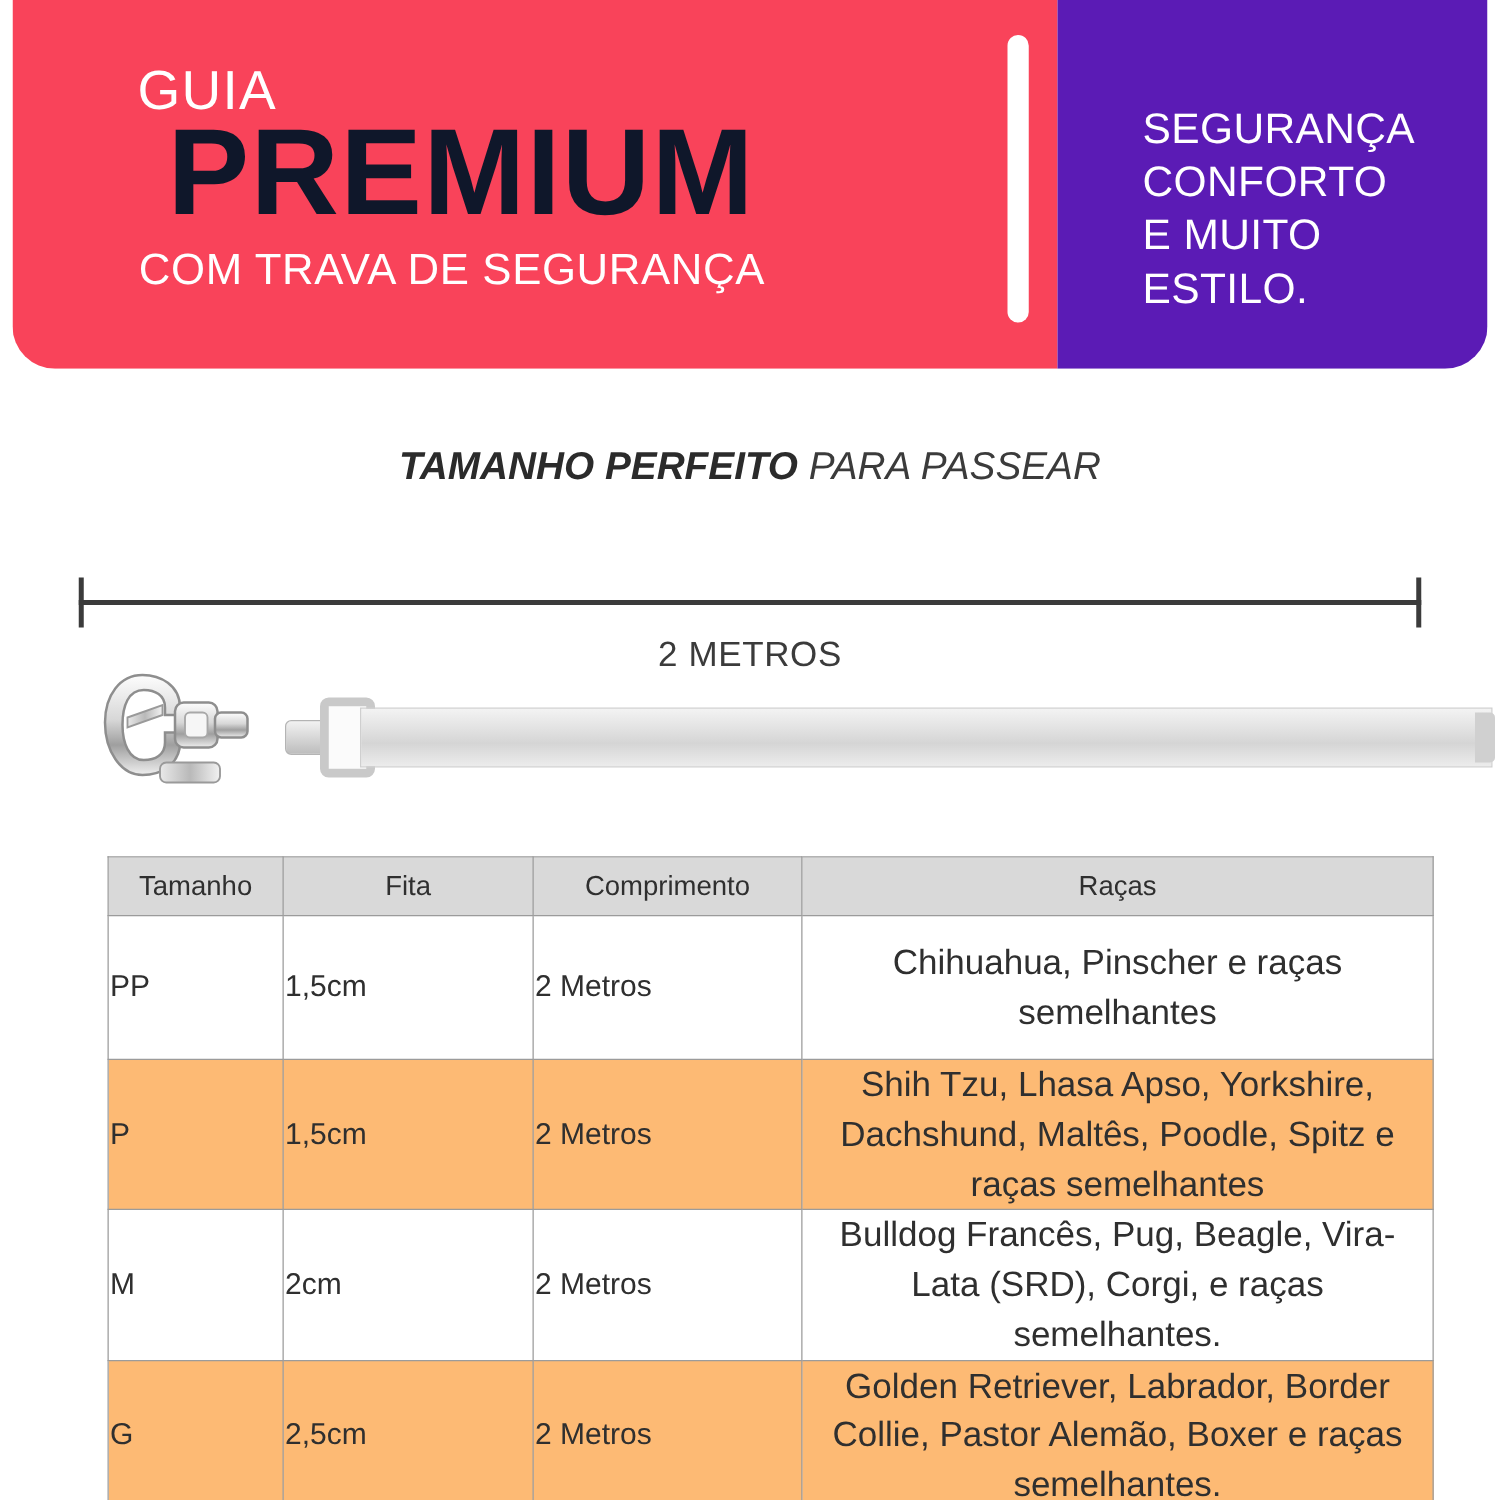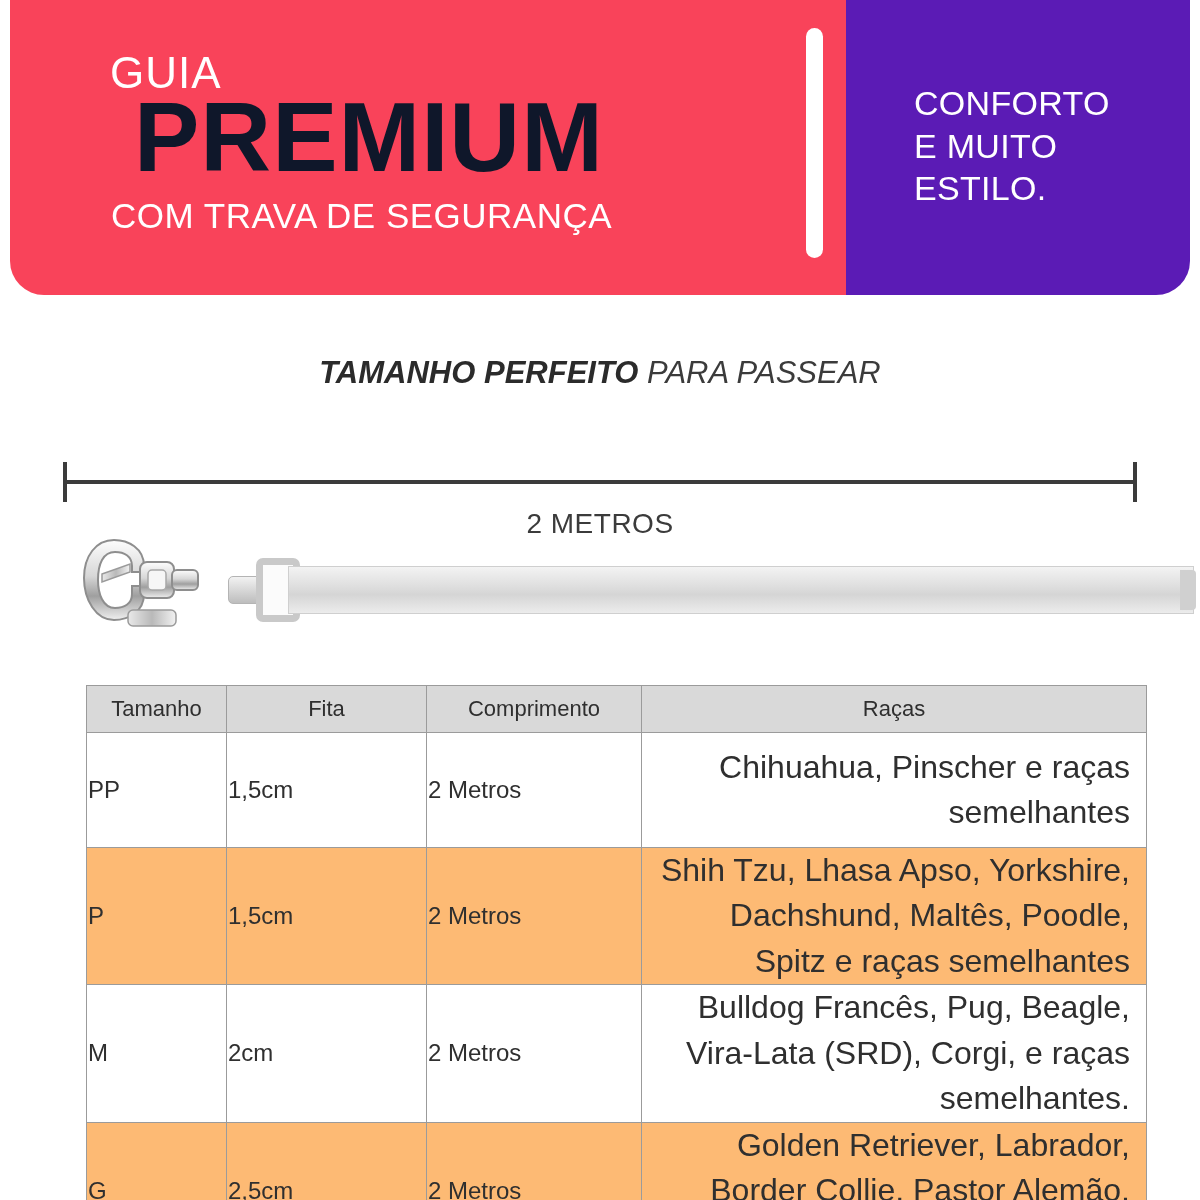--- a/index.html
+++ b/index.html
@@ -229,43 +229,44 @@
   table.size-table tbody td {
     height: 112px;
     font-size: 24px;
     text-align: left;
     background: #ffffff;
   }
   table.size-table tbody tr.alt td {
     background: #fdba74;
   }
   table.size-table tbody td.races {
-    text-align: right;
+    text-align: center;
     padding: 0 16px;
     line-height: 1.42;
-    font-size: 32px;
+    font-size: 28px;
   }
   col.c-size  { width: 140px; }
   col.c-tape  { width: 200px; }
   col.c-len   { width: 215px; }
   col.c-races { width: 505px; }
 </style>
 </head>
 <body>
 
 <div class="page">
 
   <div class="banner">
     <div class="banner-left">
       <div class="title-guia">GUIA</div>
       <div class="title-premium">PREMIUM</div>
       <div class="title-sub">COM TRAVA DE SEGURANÇA</div>
     </div>
     <div class="banner-right">
       <div class="right-lines">
+        <div>SEGURANÇA</div>
         <div>CONFORTO</div>
         <div>E MUITO ESTILO.</div>
       </div>
     </div>
     <div class="divider-bar"></div>
   </div>
 
   <div class="subtitle">
     <div>
       <span class="strong">TAMANHO PERFEITO</span><span> PARA PASSEAR</span>

